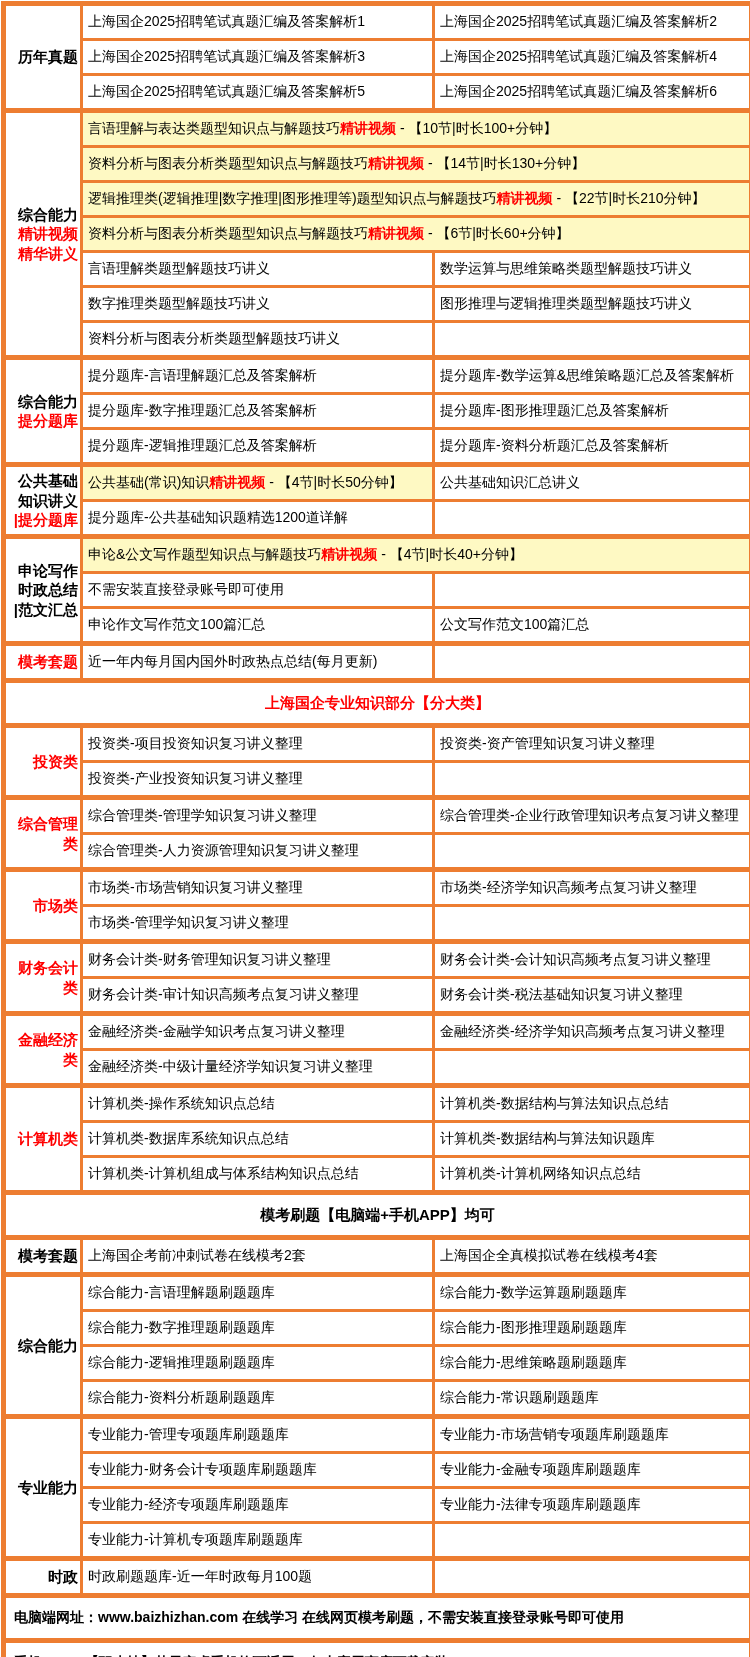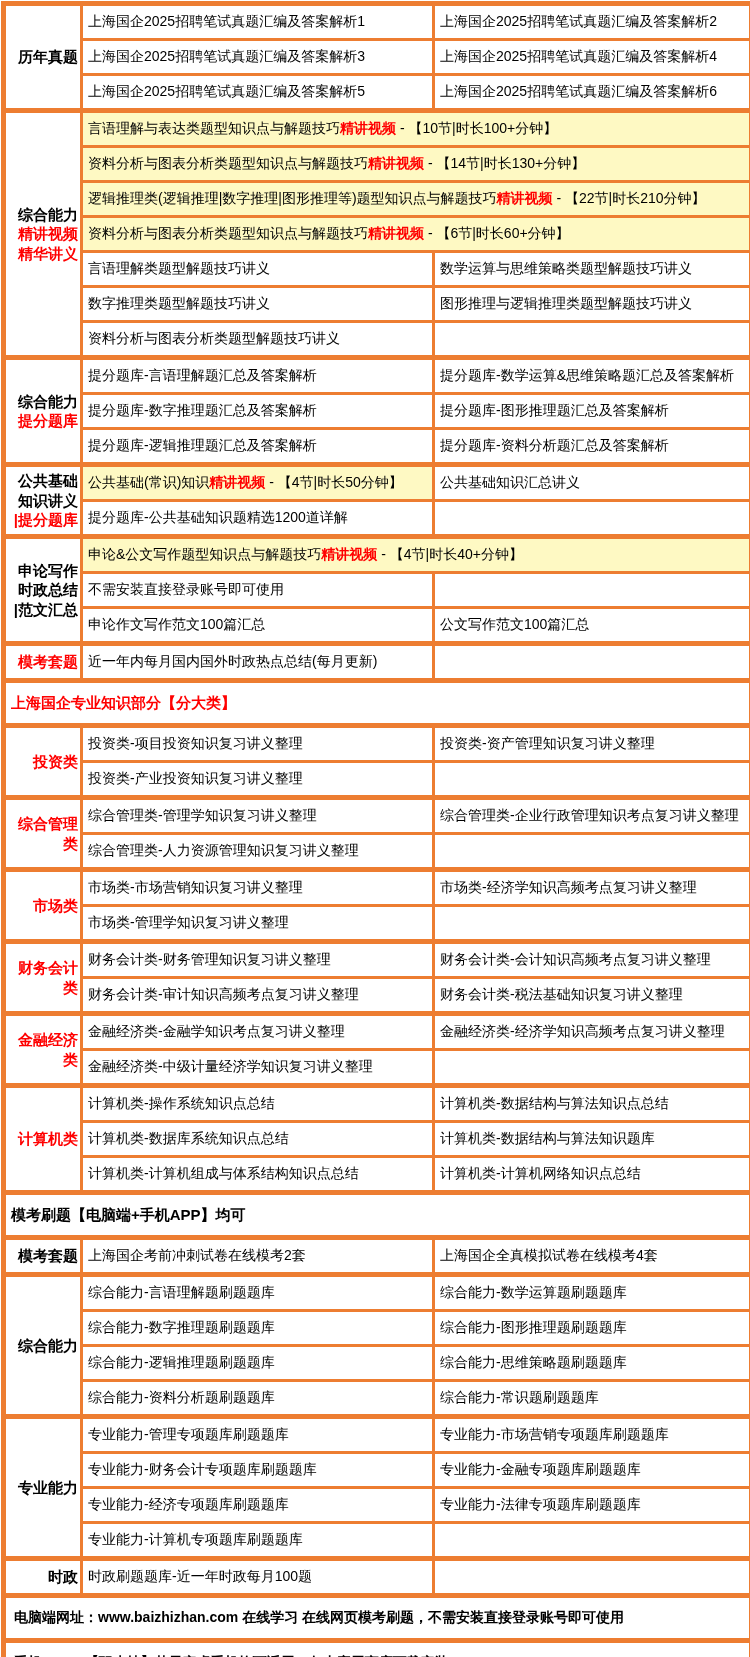--- a/index.html
+++ b/index.html
@@ -34,21 +34,21 @@
     text-align: right;
     font-weight: bold;
     font-size: 15px;
     white-space: normal;
     padding: 3px 2px;
     line-height: 1.3;
   }
   td.content-cell.pink { background: #fef9c3; }
   .red { color: #FF0000; }
   td.banner-row {
-    text-align: left;
+    text-align: center;
     font-weight: bold;
     font-size: 15px;
     height: 34px;
   }
   td.footer-row {
     font-weight: bold;
     font-size: 14px;
     height: 34px;
     padding-left: 8px;
   }

